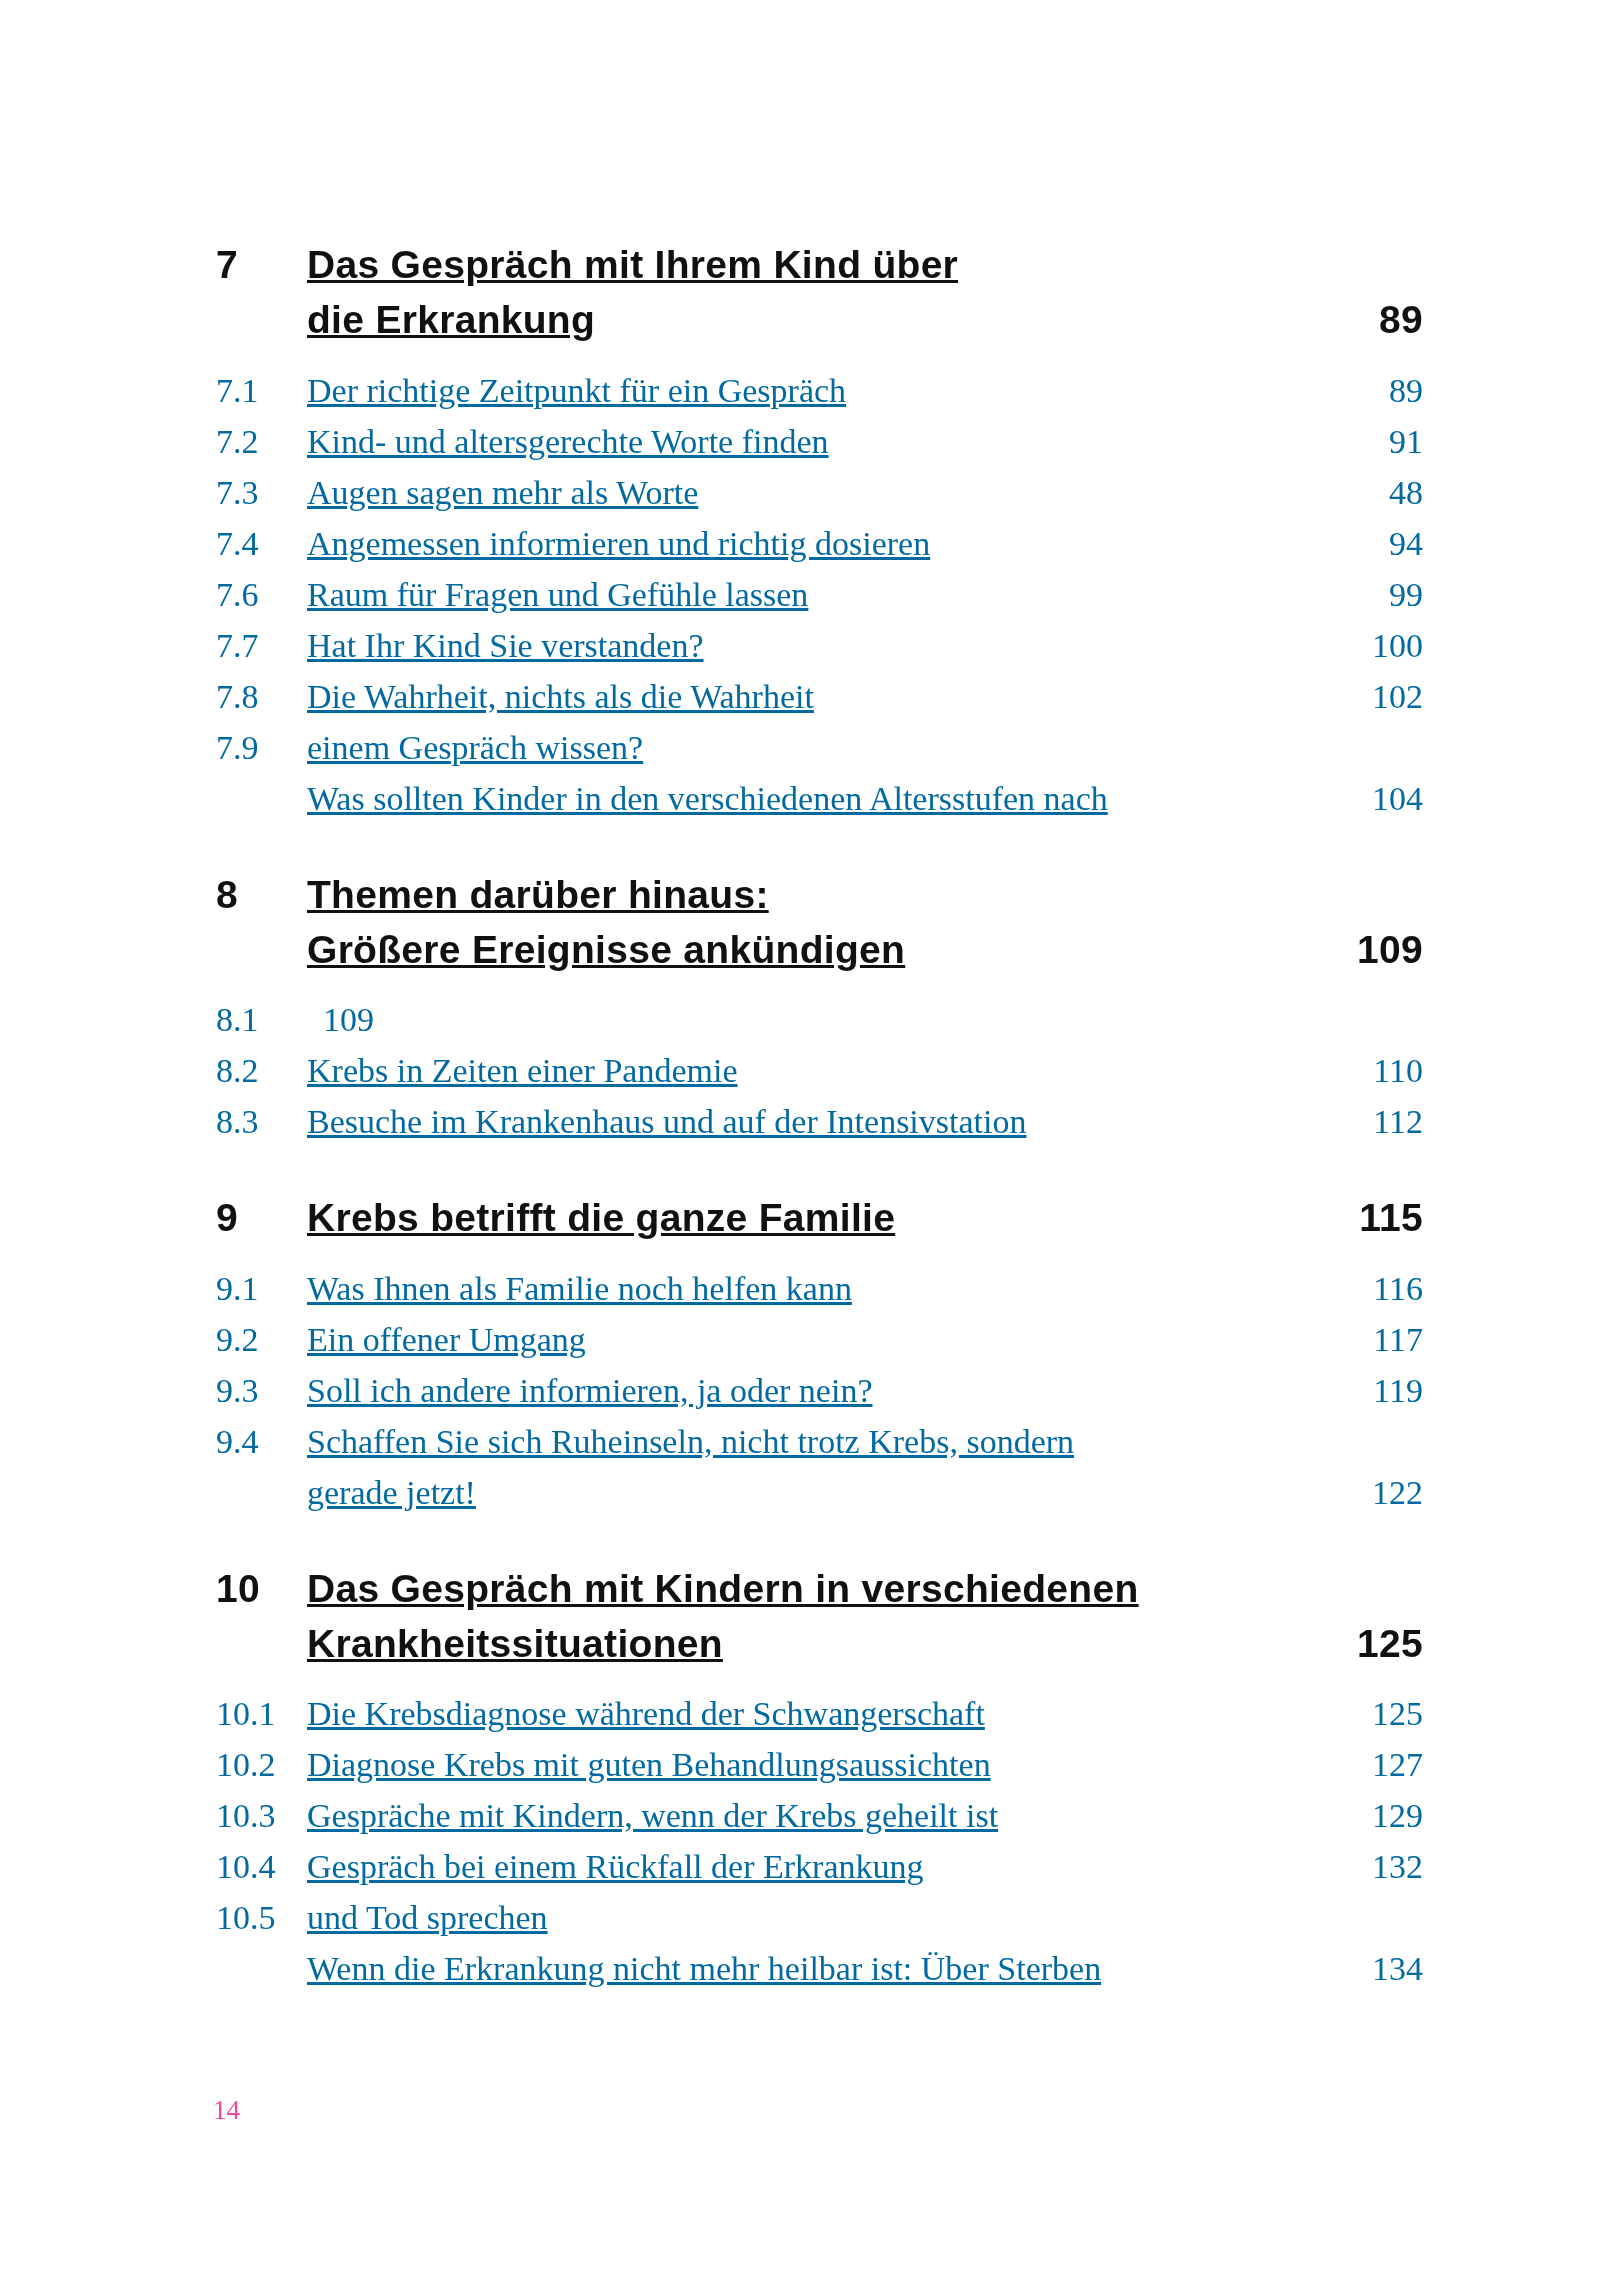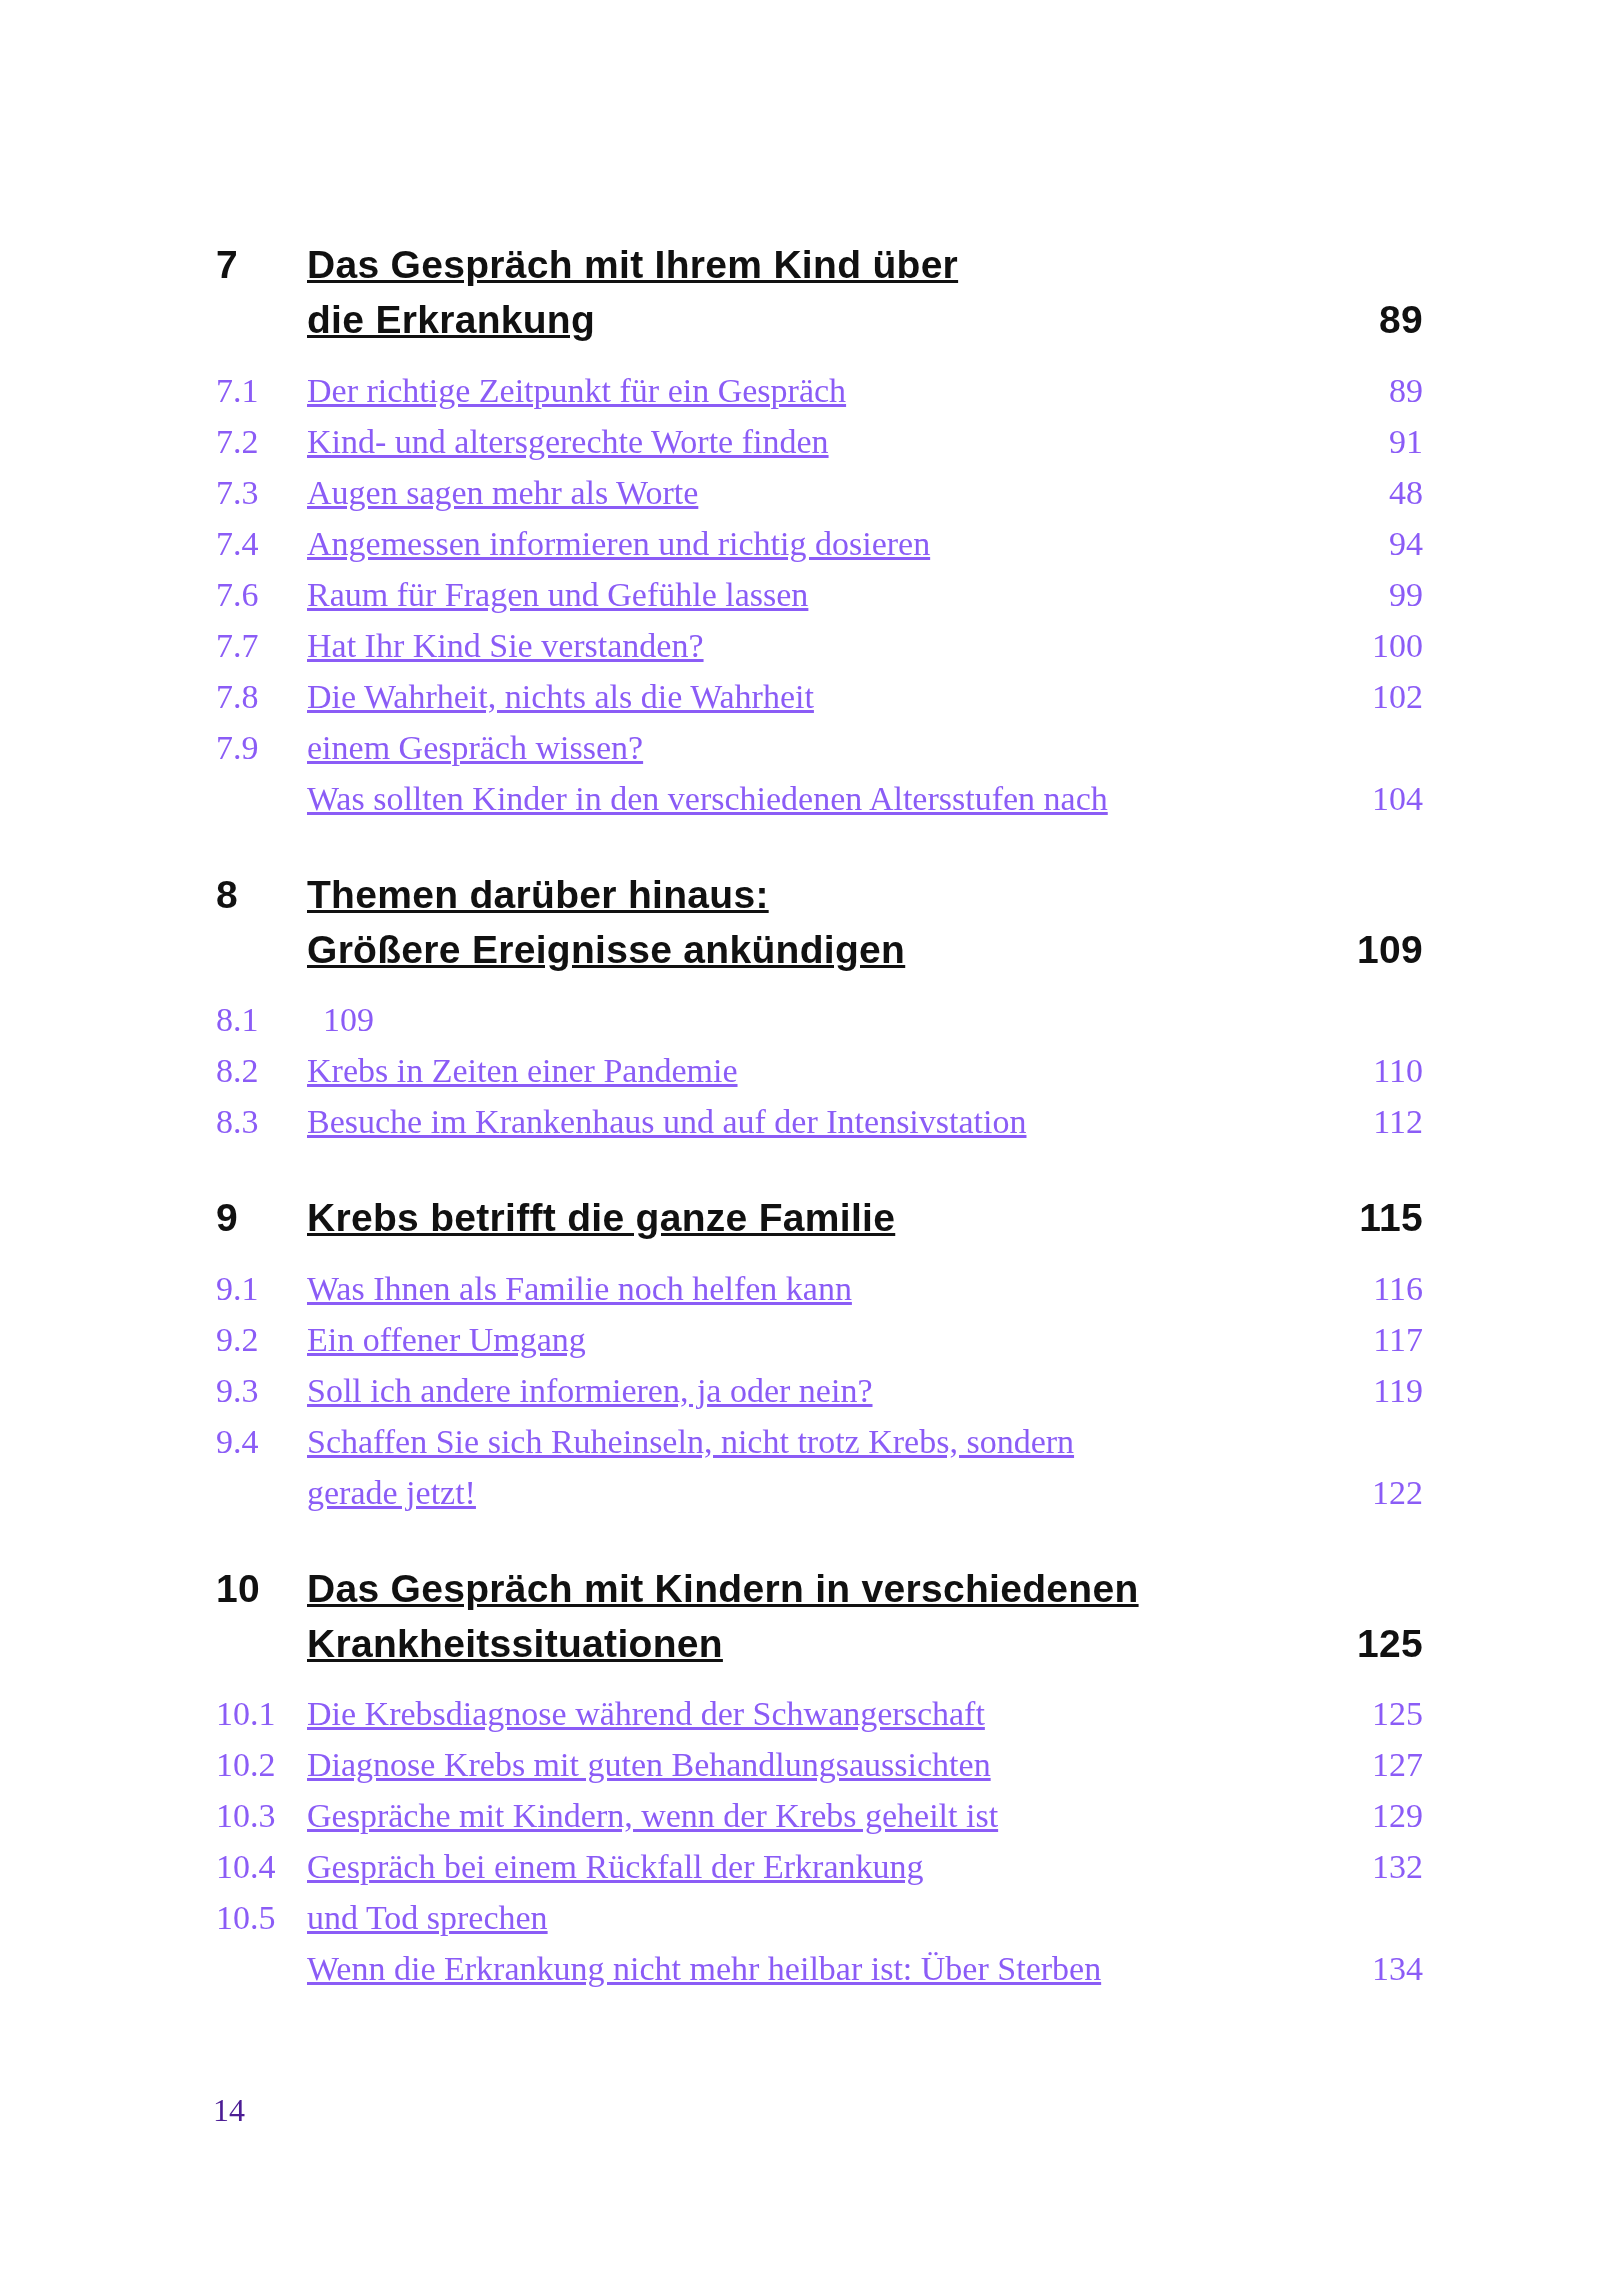--- a/index.html
+++ b/index.html
@@ -60,21 +60,21 @@
   
   .entries-list {
     margin-top: 17.5px;
   }
   .entry-row {
     display: flex;
     align-items: flex-start;
     font-family: "Liberation Serif", serif;
     font-size: 34px;
     line-height: 51px;
-    color: #8b5cf6;
+    color: #0369a1;
   }
   .entry-row .entry-num {
     width: 91px;
     flex-shrink: 0;
   }
   .entry-row .entry-title {
     flex: 1 1 auto;
     min-width: 0;
   }
   .entry-row .entry-page {
@@ -85,23 +85,23 @@
   }
 
   .title-line { display: block; text-decoration: underline; }
 
   
   .page-footer {
     position: absolute;
     left: 213px;
     top: 2085px;
     font-family: "Liberation Serif", serif;
-    font-size: 32px;
+    font-size: 27px;
     line-height: 51px;
-    color: #4c1d95;
+    color: #ec4899;
   }
 </style>
 </head>
 <body>
 
 <div class="toc-page">
   <div class="toc-content">
 
     <section class="chapter-section">
       <div class="chapter-heading">

